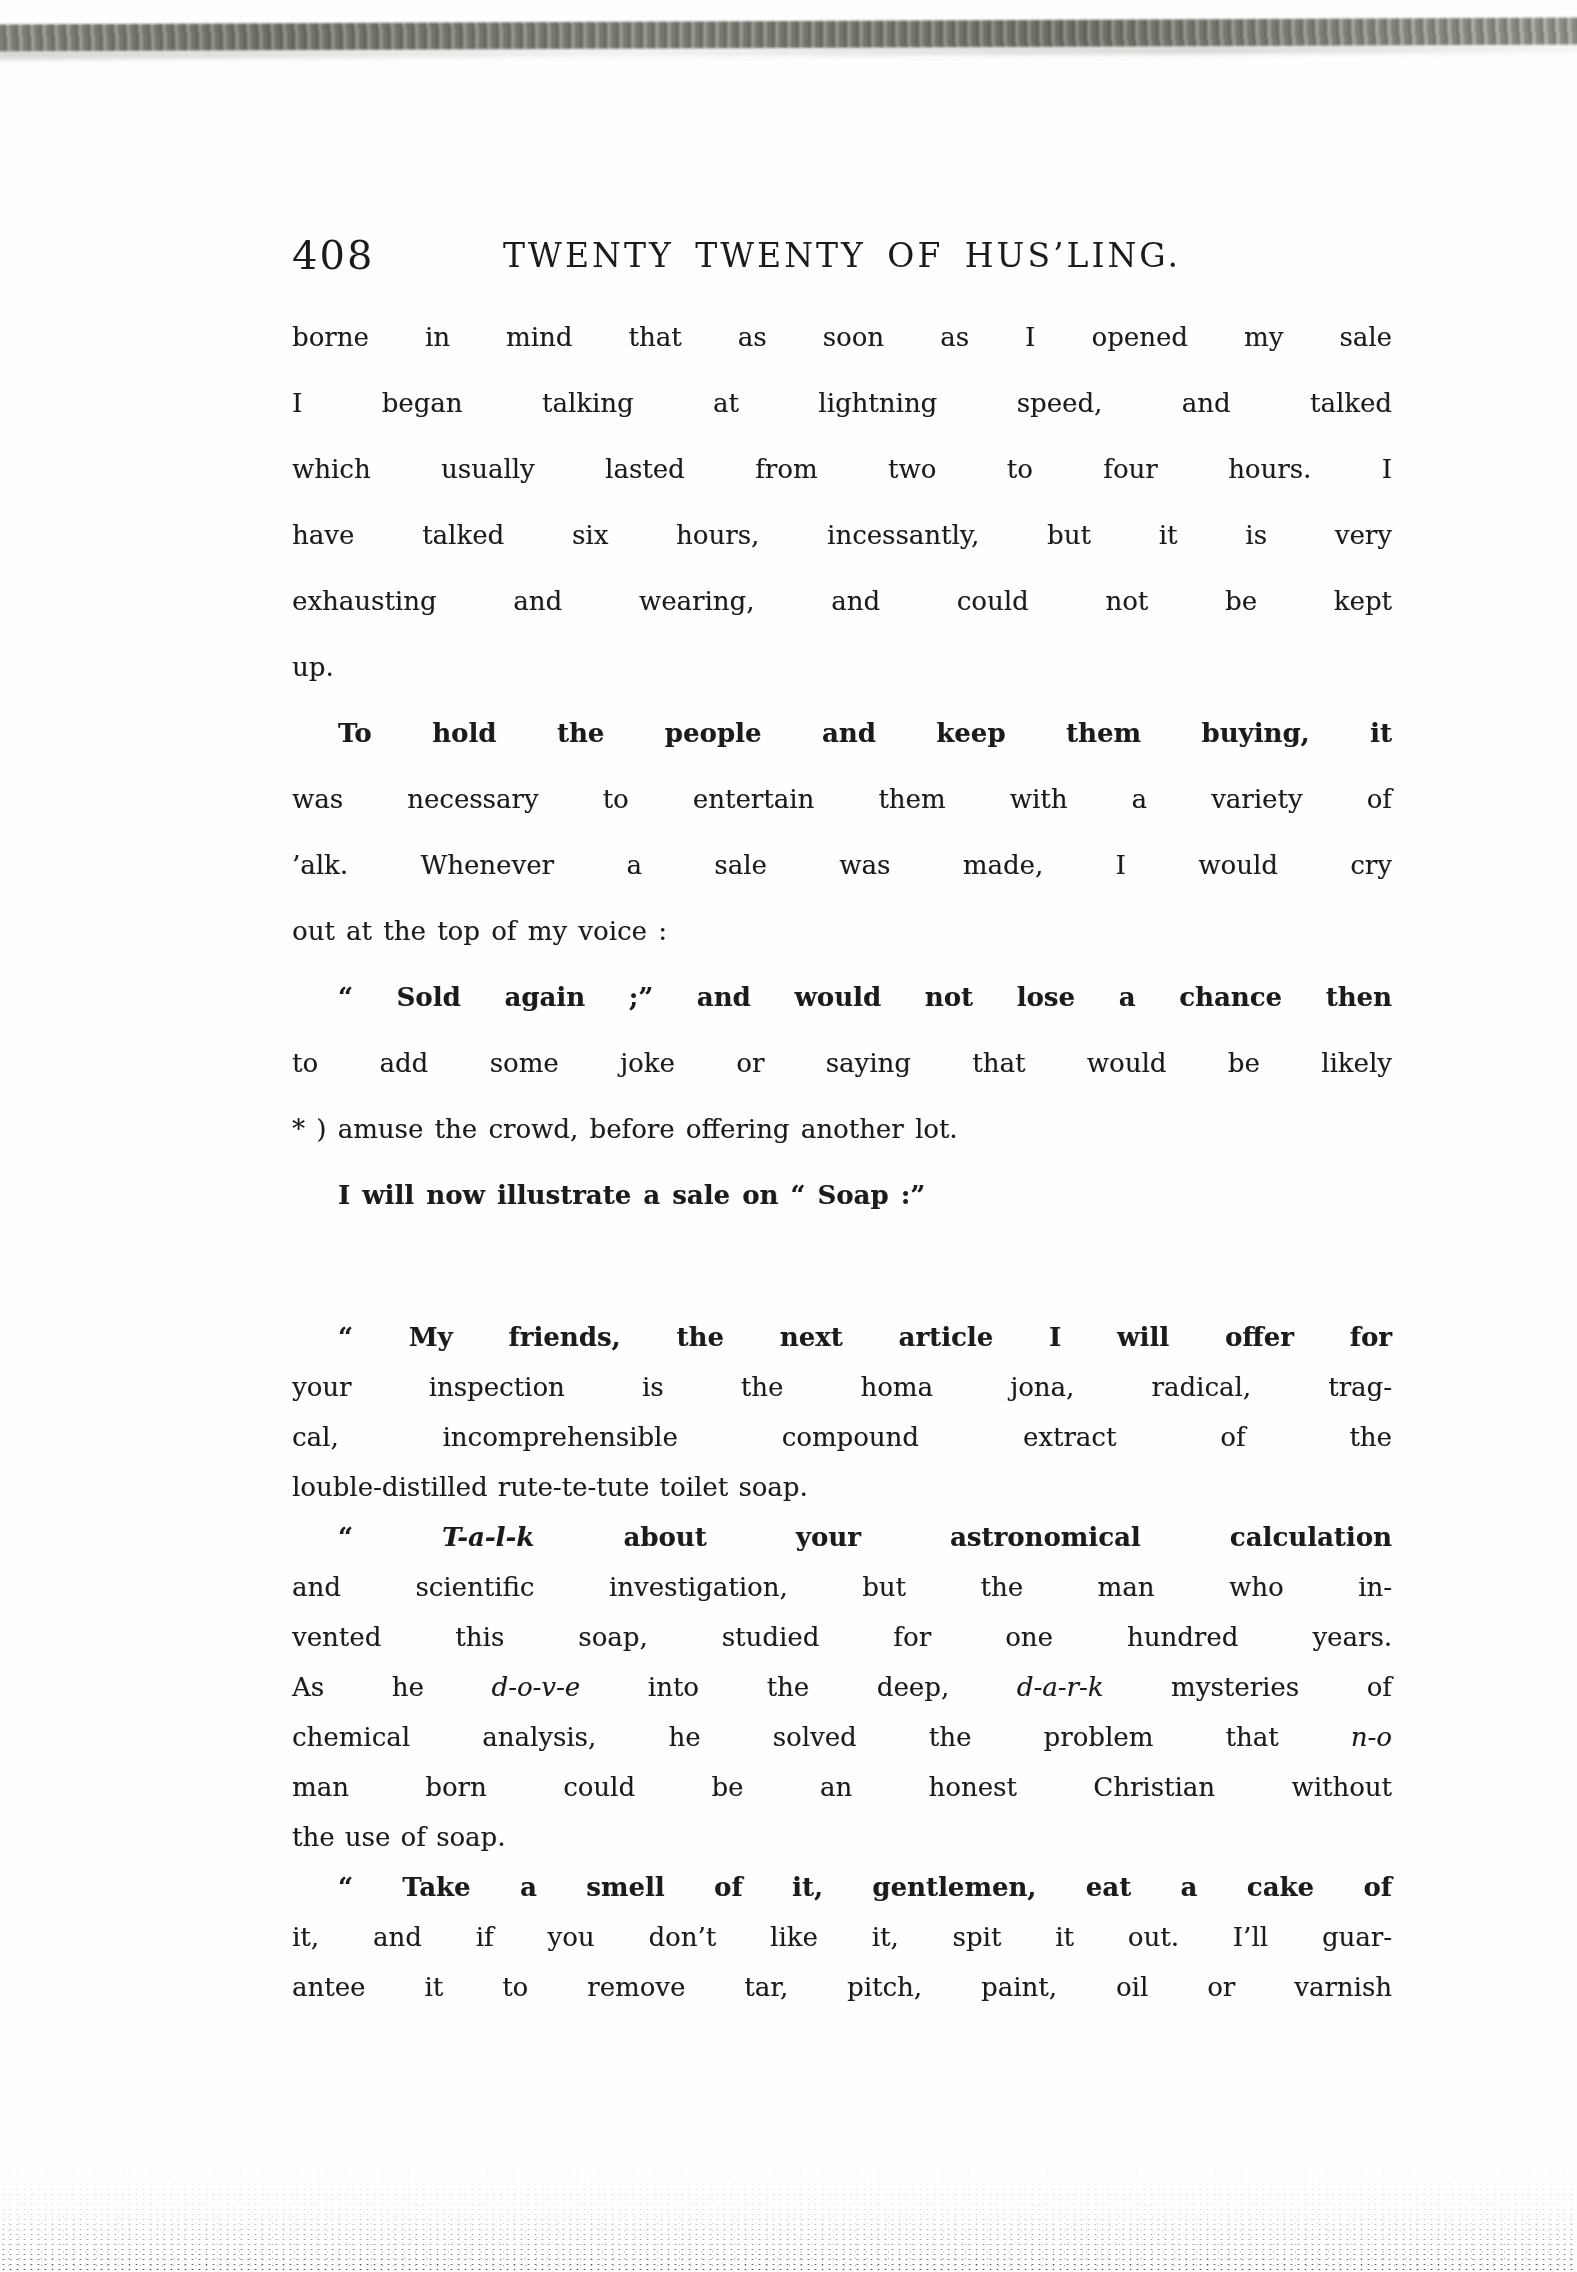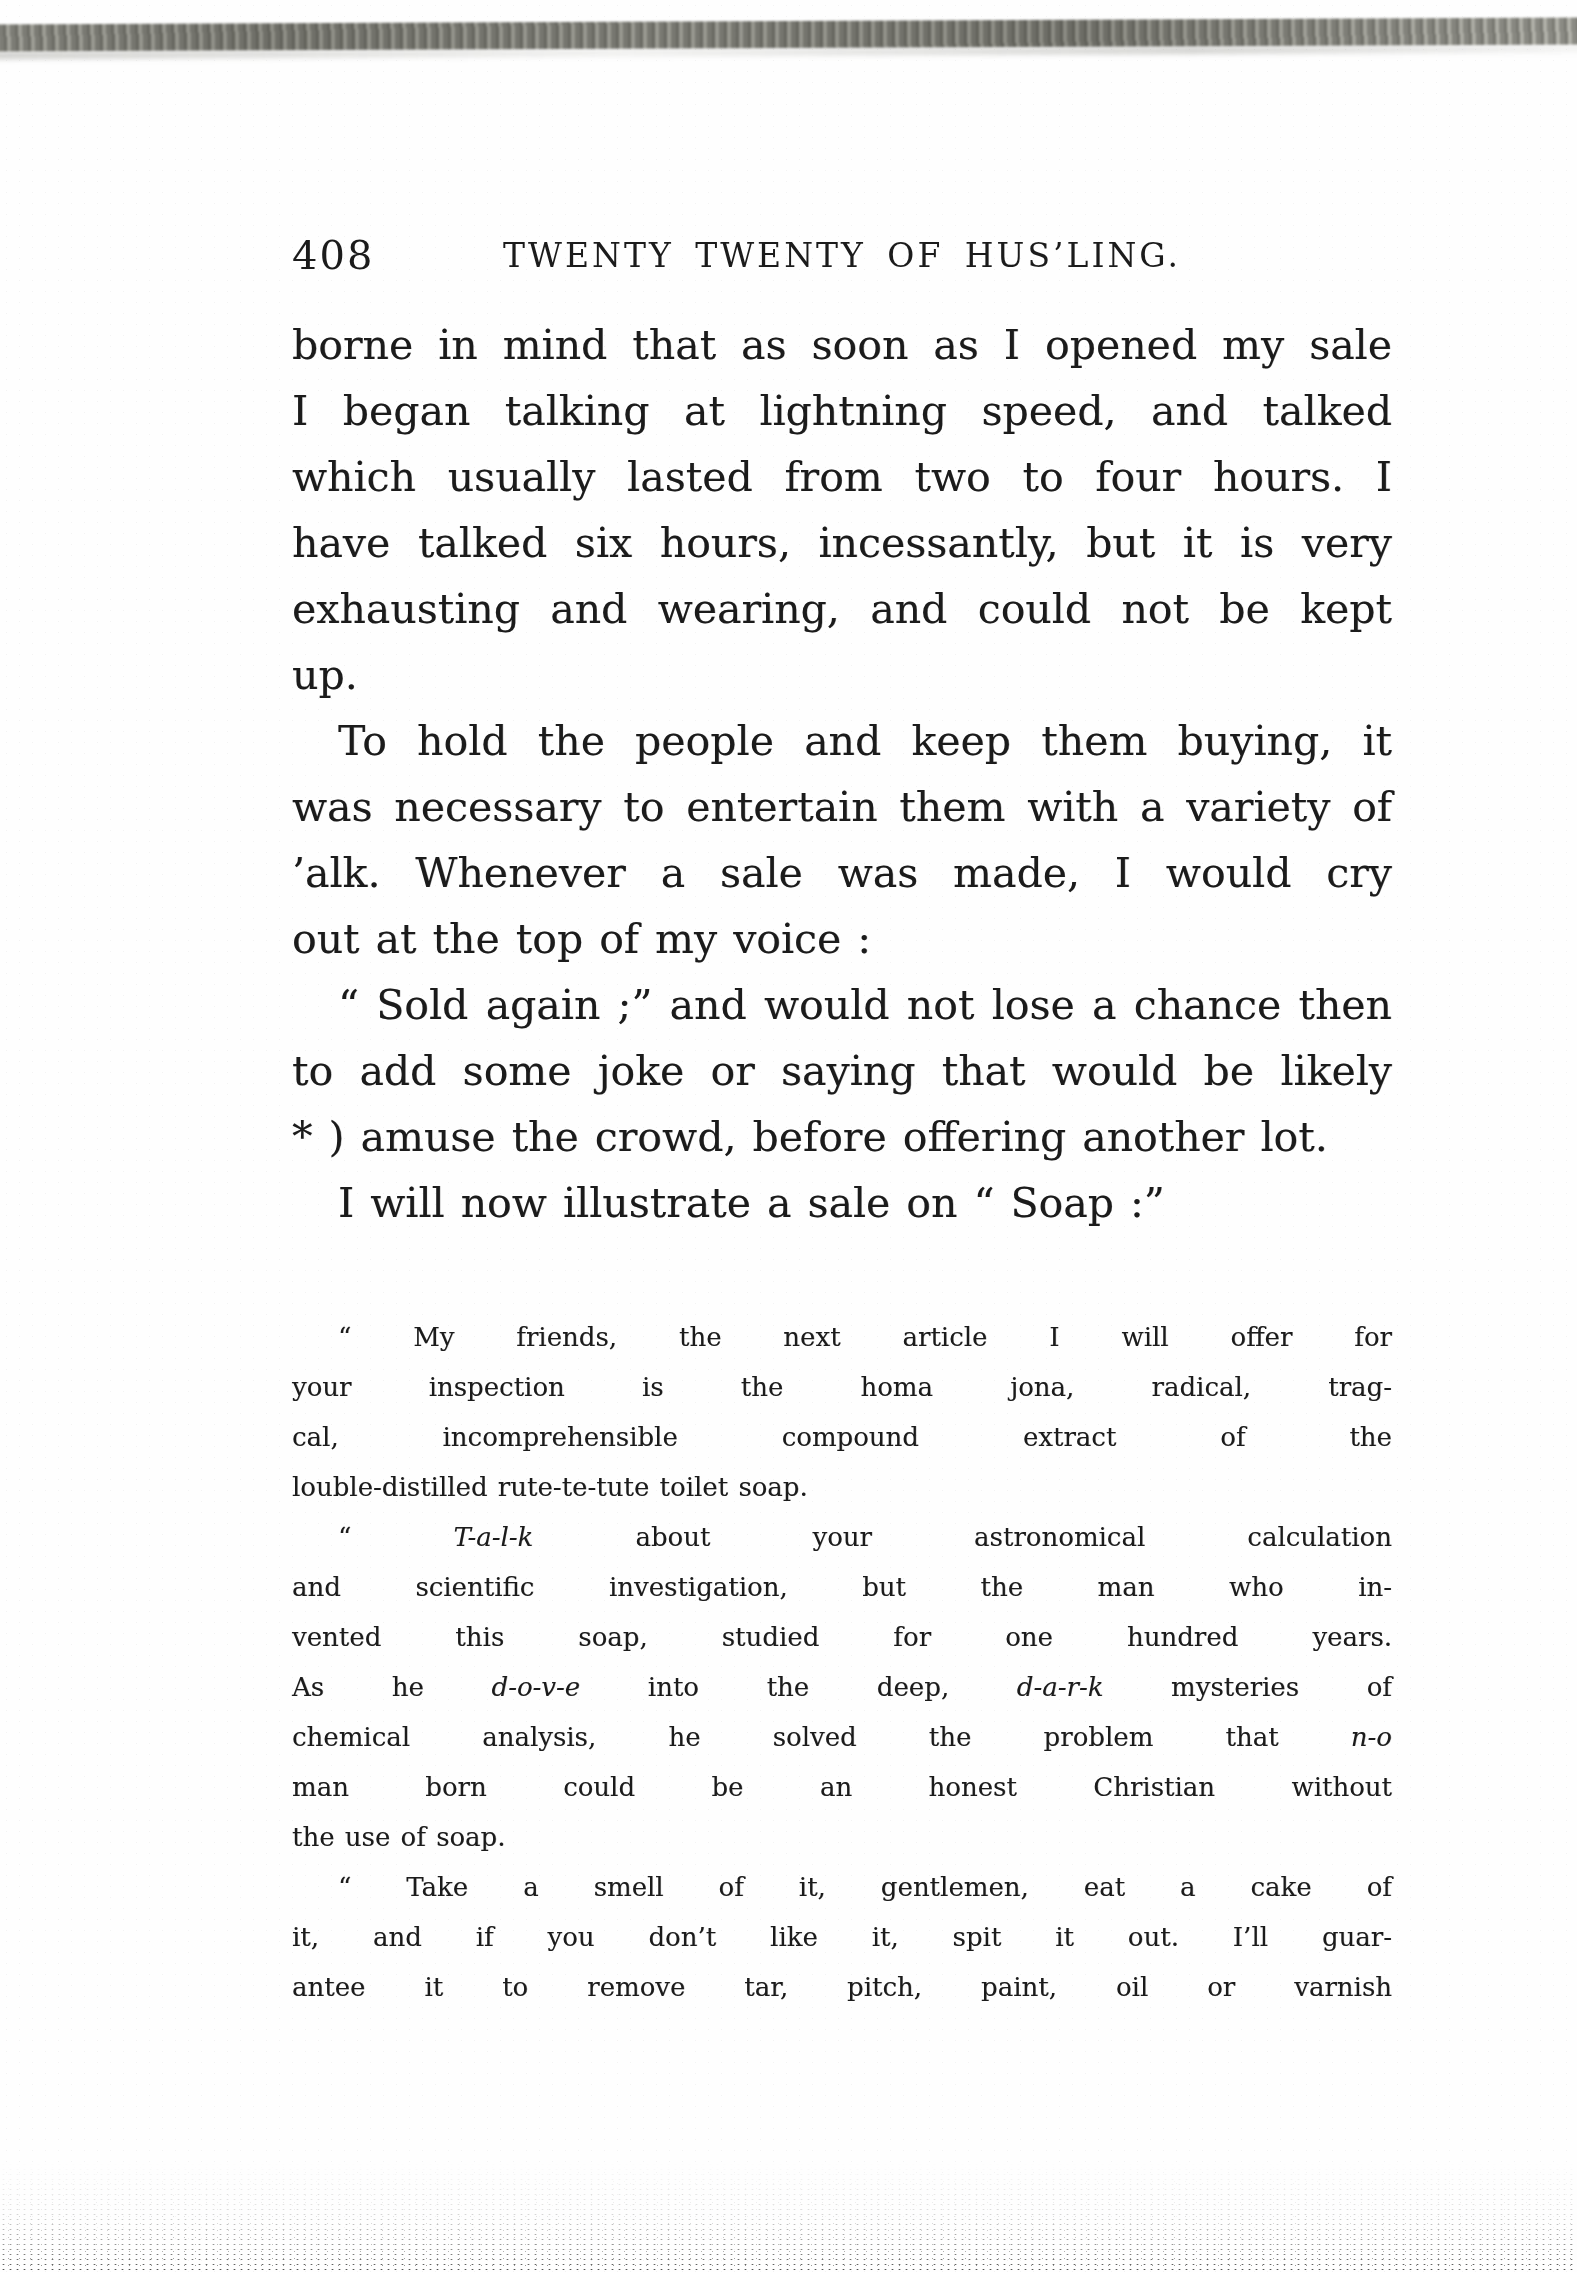--- a/index.html
+++ b/index.html
@@ -53,25 +53,25 @@
   .running-title {
     position:absolute; left:0; right:0; top:8px;
     text-align:center;
     font-size:33px; letter-spacing:3px;
     word-spacing:8px;
   }
   .text-col {
     position:absolute; left:292px; width:1100px;
     text-shadow: 0.4px 0.4px 0 rgba(20,20,20,0.35);
   }
-  .sec1 { top:312px;  font-size:41px; line-height:66px; word-spacing:3px; }
+  .sec1 { top:304px;  font-size:26px; line-height:66px; word-spacing:3px; }
   .sec2 { top:1312px; font-size:26px; line-height:50px; word-spacing:2px; }
   .line { text-align:justify; text-align-last:justify; text-justify:inter-word; white-space:normal; }
   .line.no-just { text-align-last:left; }
-  .line.indent { padding-left:46px; }
+  .line.indent { padding-left:46px;font-weight:bold; }
   .line.dark { font-weight:700; text-shadow:0.6px 0.6px 0 rgba(10,10,10,0.5); }
   .ital { font-style:italic; }
 </style>
 </head>
 <body>
 
 <div class="page">
 
   <div class="scan-top"></div>
 

